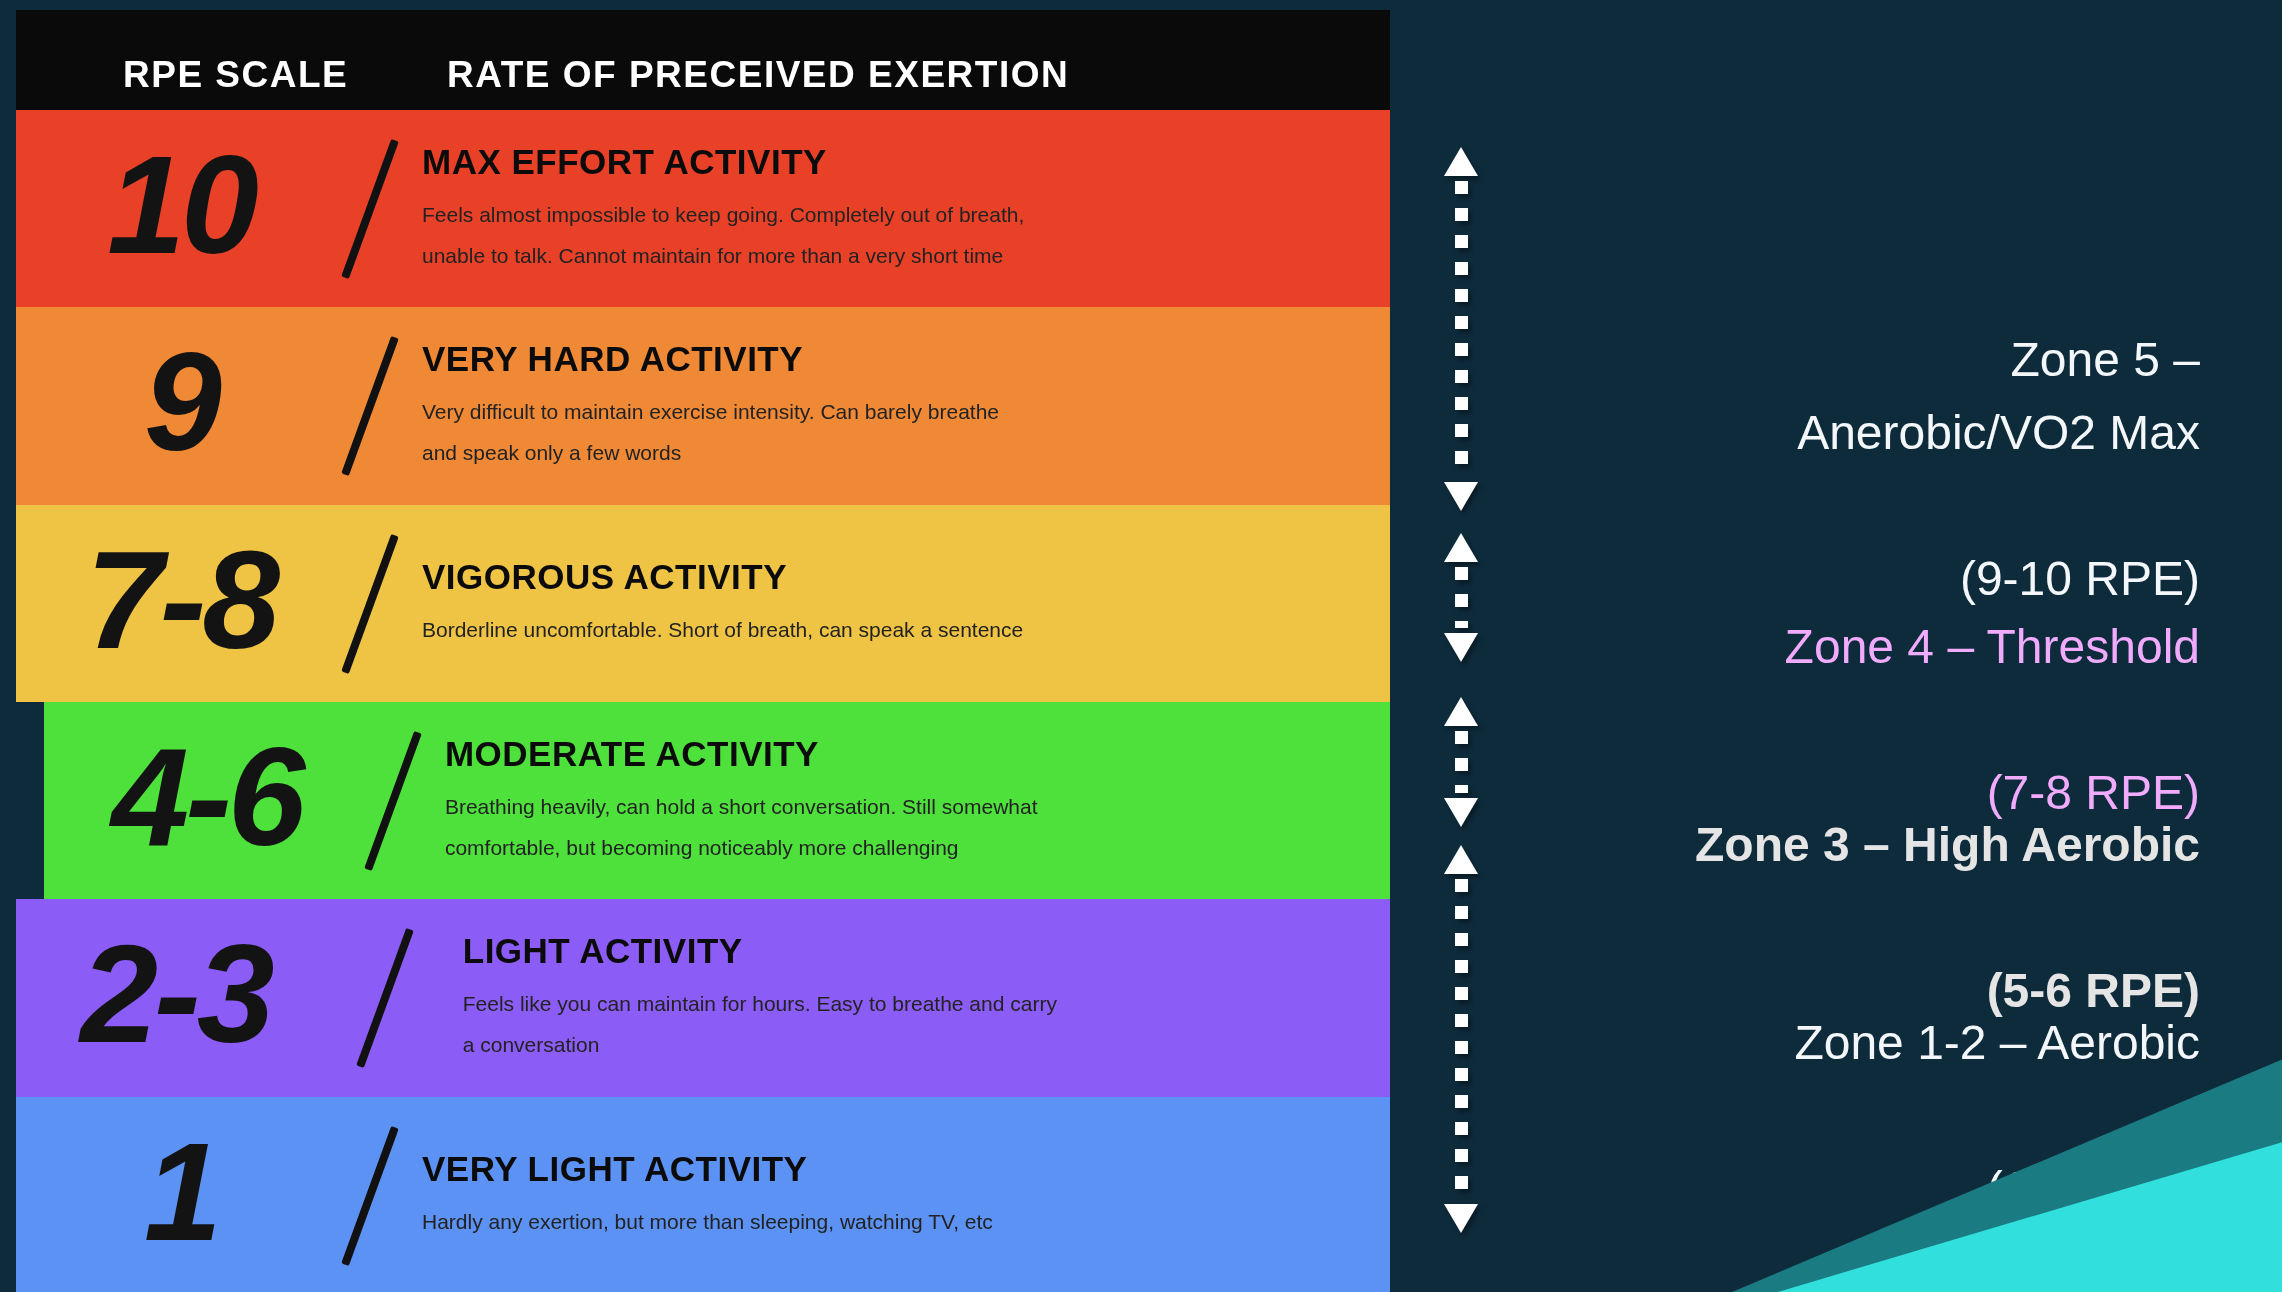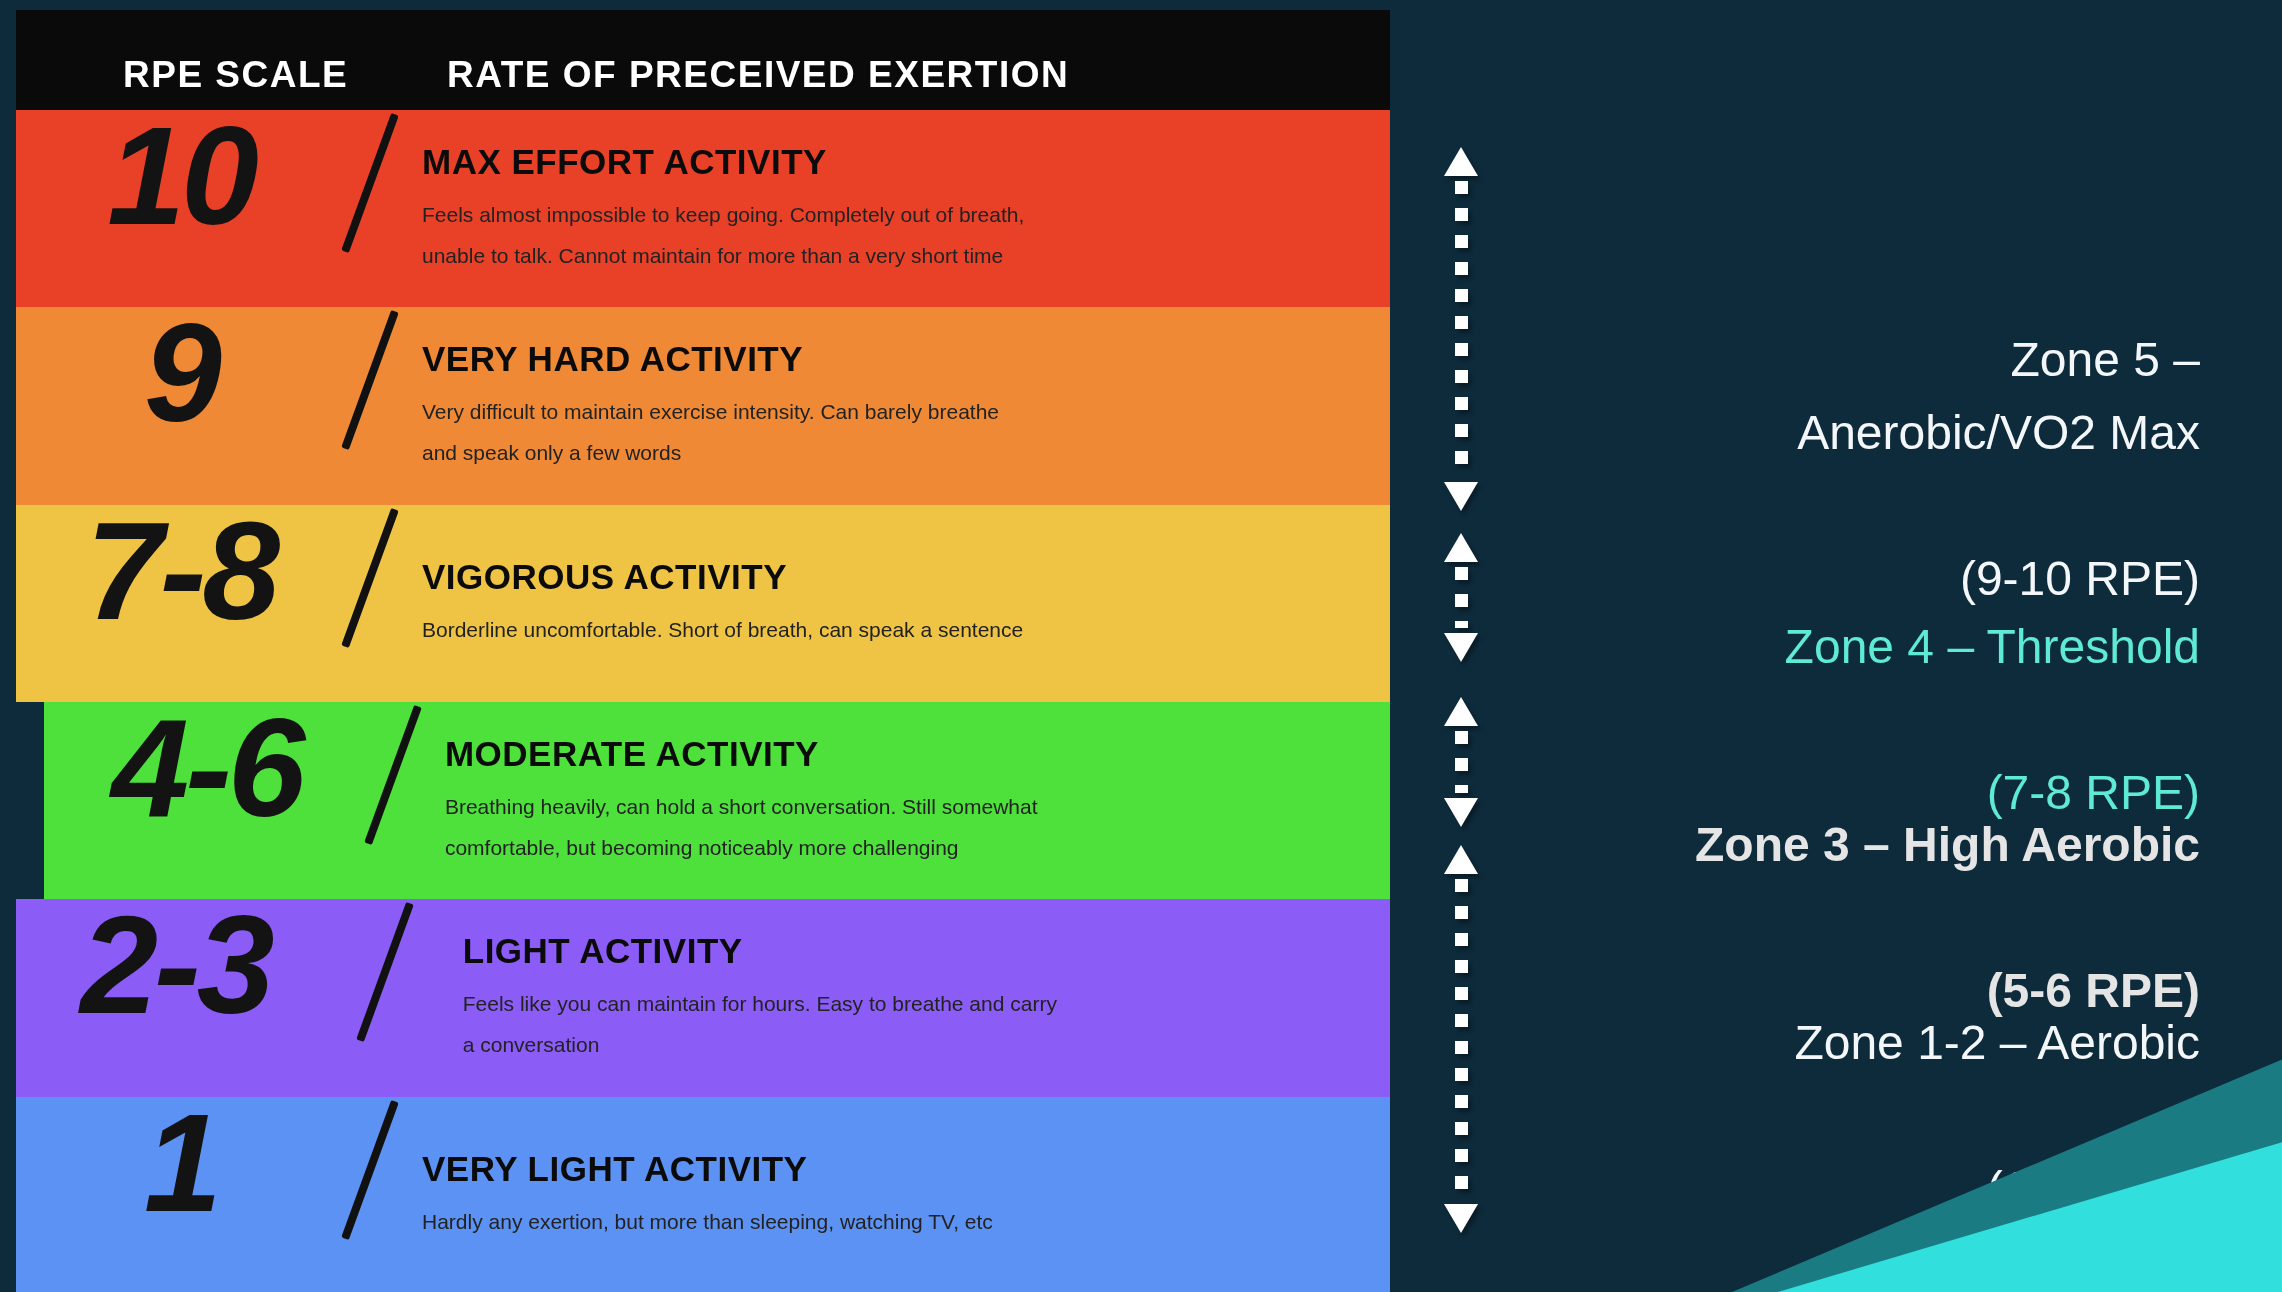--- a/index.html
+++ b/index.html
@@ -13,21 +13,21 @@
   
   .rpe-table { position:absolute; left:16px; top:10px; width:1374px; }
 
   .table-header {
     position:relative; height:100px; background:#0A0A0A;
     color:#FFFFFF; font-weight:bold; font-size:37px; letter-spacing:1.5px;
   }
   .table-header .col1 { position:absolute; left:107px; top:44px; }
   .table-header .col2 { position:absolute; left:431px; top:44px; }
 
-  .rpe-row { position:relative; display:flex; }
+  .rpe-row { position:relative; display:flex; align-items:center; }
   .rpe-row.h197 { height:197px; }
   .rpe-row.h198 { height:198px; }
 
   .rpe-num {
     width:330px; text-align:center;
     font-size:140px; font-weight:bold; font-style:italic;
     color:#131313; letter-spacing:-4px; line-height:1;
     transform:translateY(-4px);
   }
   .rpe-slash {
@@ -170,21 +170,21 @@
     <div class="head-up"></div>
       <div class="dash-line"></div>
       <div class="head-down"></div>
   </div>
 
   <div class="zone-block zone-5" style="color: rgb(244, 247, 249);">
     <div>Zone 5 –
 Anerobic/VO2 Max</div>
     <div>(9-10 RPE)</div>
   </div>
-  <div class="zone-block zone-4" style="color: #5eead4;">
+  <div class="zone-block zone-4" style="color: #f0abfc;">
     <div>Zone 4 – Threshold</div>
     <div>(7-8 RPE)</div>
   </div>
   <div class="zone-block zone-3" style="color: #e5e5e5; font-weight: bold;">
     <div>Zone 3 – High Aerobic</div>
     <div>(5-6 RPE)</div>
   </div>
   <div class="zone-block zone-12" style="color: rgb(244, 247, 249);">
     <div>Zone 1-2 – Aerobic</div>
     <div>(1-4 RPE)</div>

